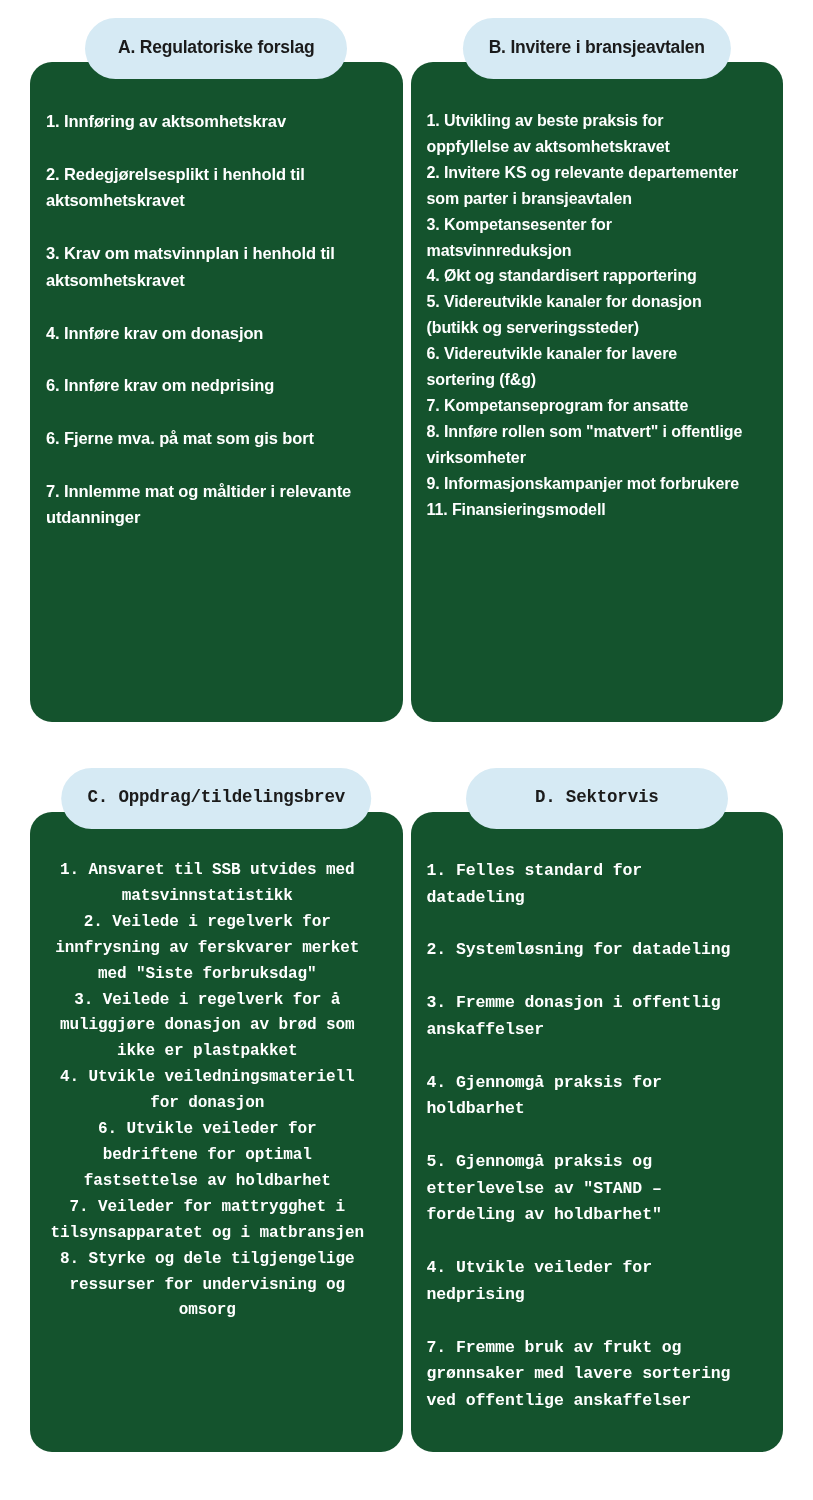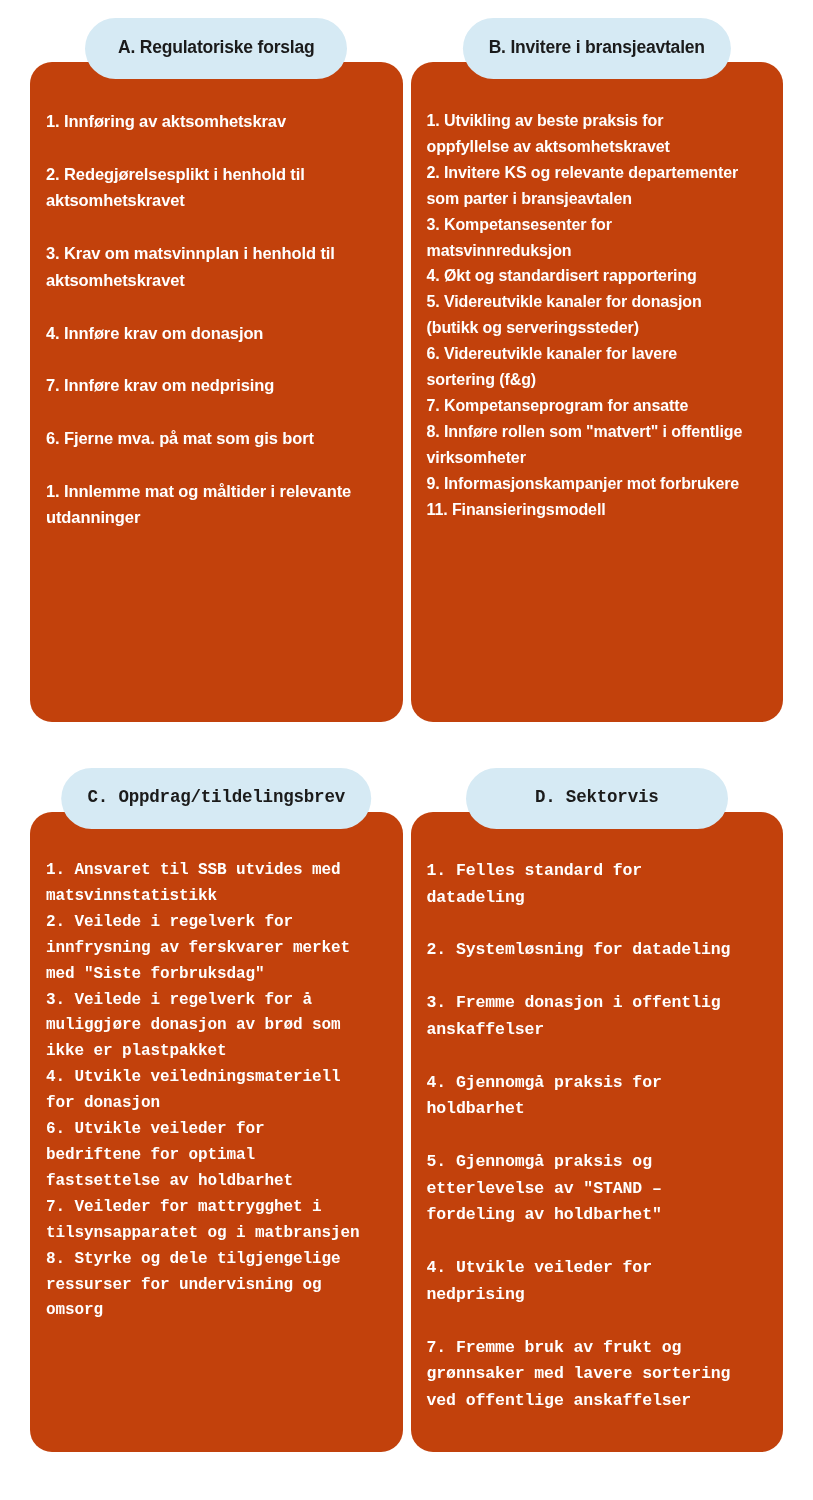--- a/index.html
+++ b/index.html
@@ -35,29 +35,29 @@
 
   
   .panel {
     position: relative;
     flex: 1 1 0;
     min-width: 0;
     padding-top: 44px;
   }
 
   .panel-body {
-    background: #c2410c;
+    background: #14532d;
     border-radius: 22px;
     padding: 46px 34px 34px 16px;
     color: #ffffff;
   }
 
   .panel-a .panel-body { min-height: 660px; }
   .panel-b .panel-body { min-height: 660px; }
-  .panel-c .panel-body { min-height: 640px; }
+  .panel-c .panel-body { min-height: 640px; text-align: center; }
   .panel-d .panel-body { min-height: 640px; }
 
   
   .panel-header {
     position: absolute;
     top: 0;
     left: 50%;
     transform: translateX(-50%);
     z-index: 5;
     background: #D6EAF4;
@@ -111,23 +111,23 @@
     <section class="panel panel-a">
       <div class="panel-header">
         <div class="panel-header-text">A. Regulatoriske forslag</div>
       </div>
       <div class="panel-body">
         <ul class="panel-list spacing-loose">
           <li class="list-item">1. Innføring av aktsomhetskrav</li>
           <li class="list-item">2. Redegjørelsesplikt i henhold til aktsomhetskravet</li>
           <li class="list-item">3. Krav om matsvinnplan i henhold til aktsomhetskravet</li>
           <li class="list-item">4. Innføre krav om donasjon</li>
-          <li class="list-item">7. Innføre krav om nedprising</li>
+          <li class="list-item">6. Innføre krav om nedprising</li>
           <li class="list-item">6. Fjerne mva. på mat som gis bort</li>
-          <li class="list-item">1. Innlemme mat og måltider i relevante utdanninger</li>
+          <li class="list-item">7. Innlemme mat og måltider i relevante utdanninger</li>
         </ul>
       </div>
     </section>
 
     <section class="panel panel-b">
       <div class="panel-header">
         <div class="panel-header-text">B. Invitere i bransjeavtalen</div>
       </div>
       <div class="panel-body">
         <ul class="panel-list spacing-tight">

